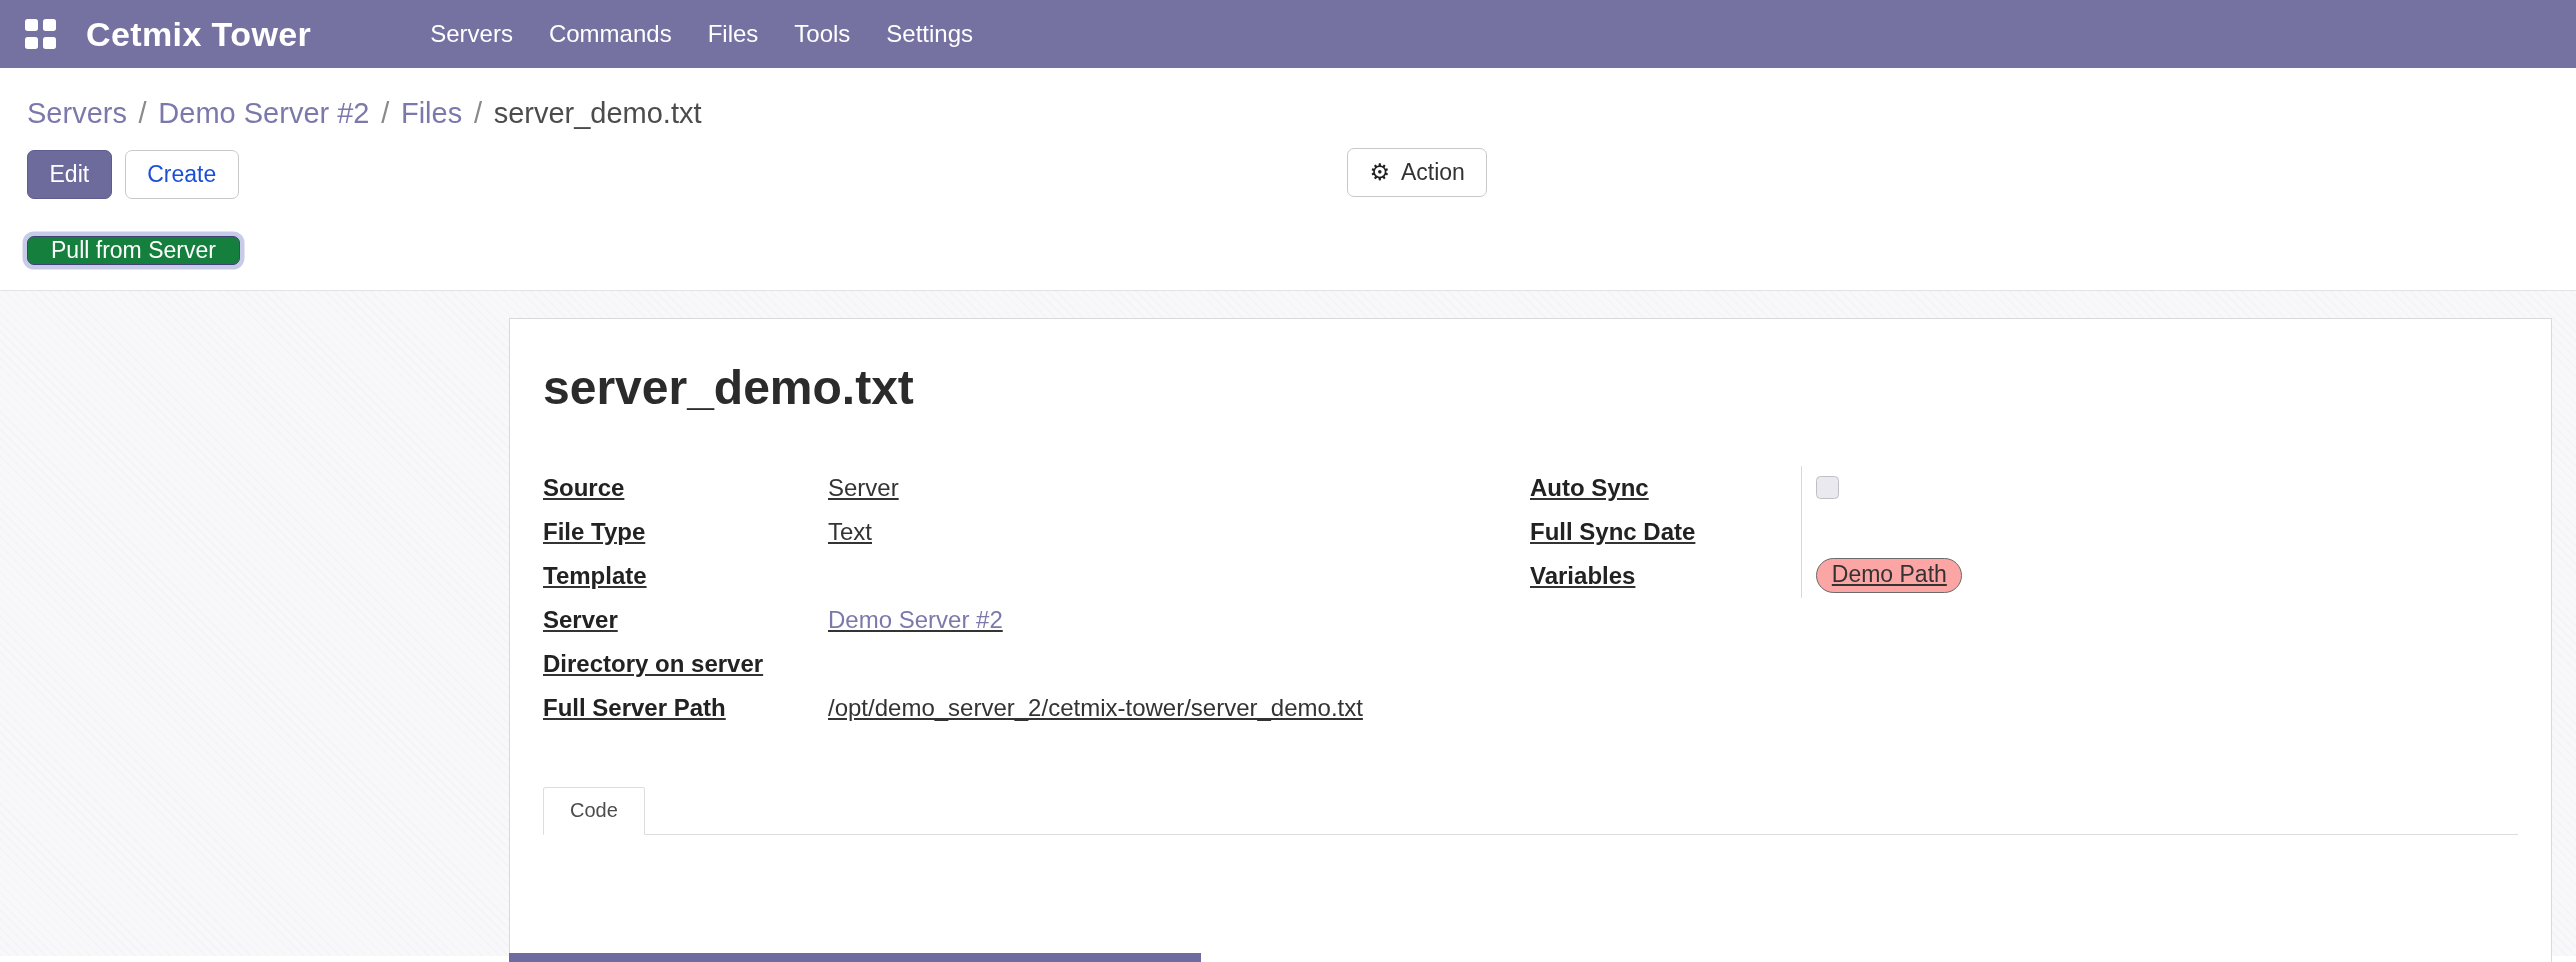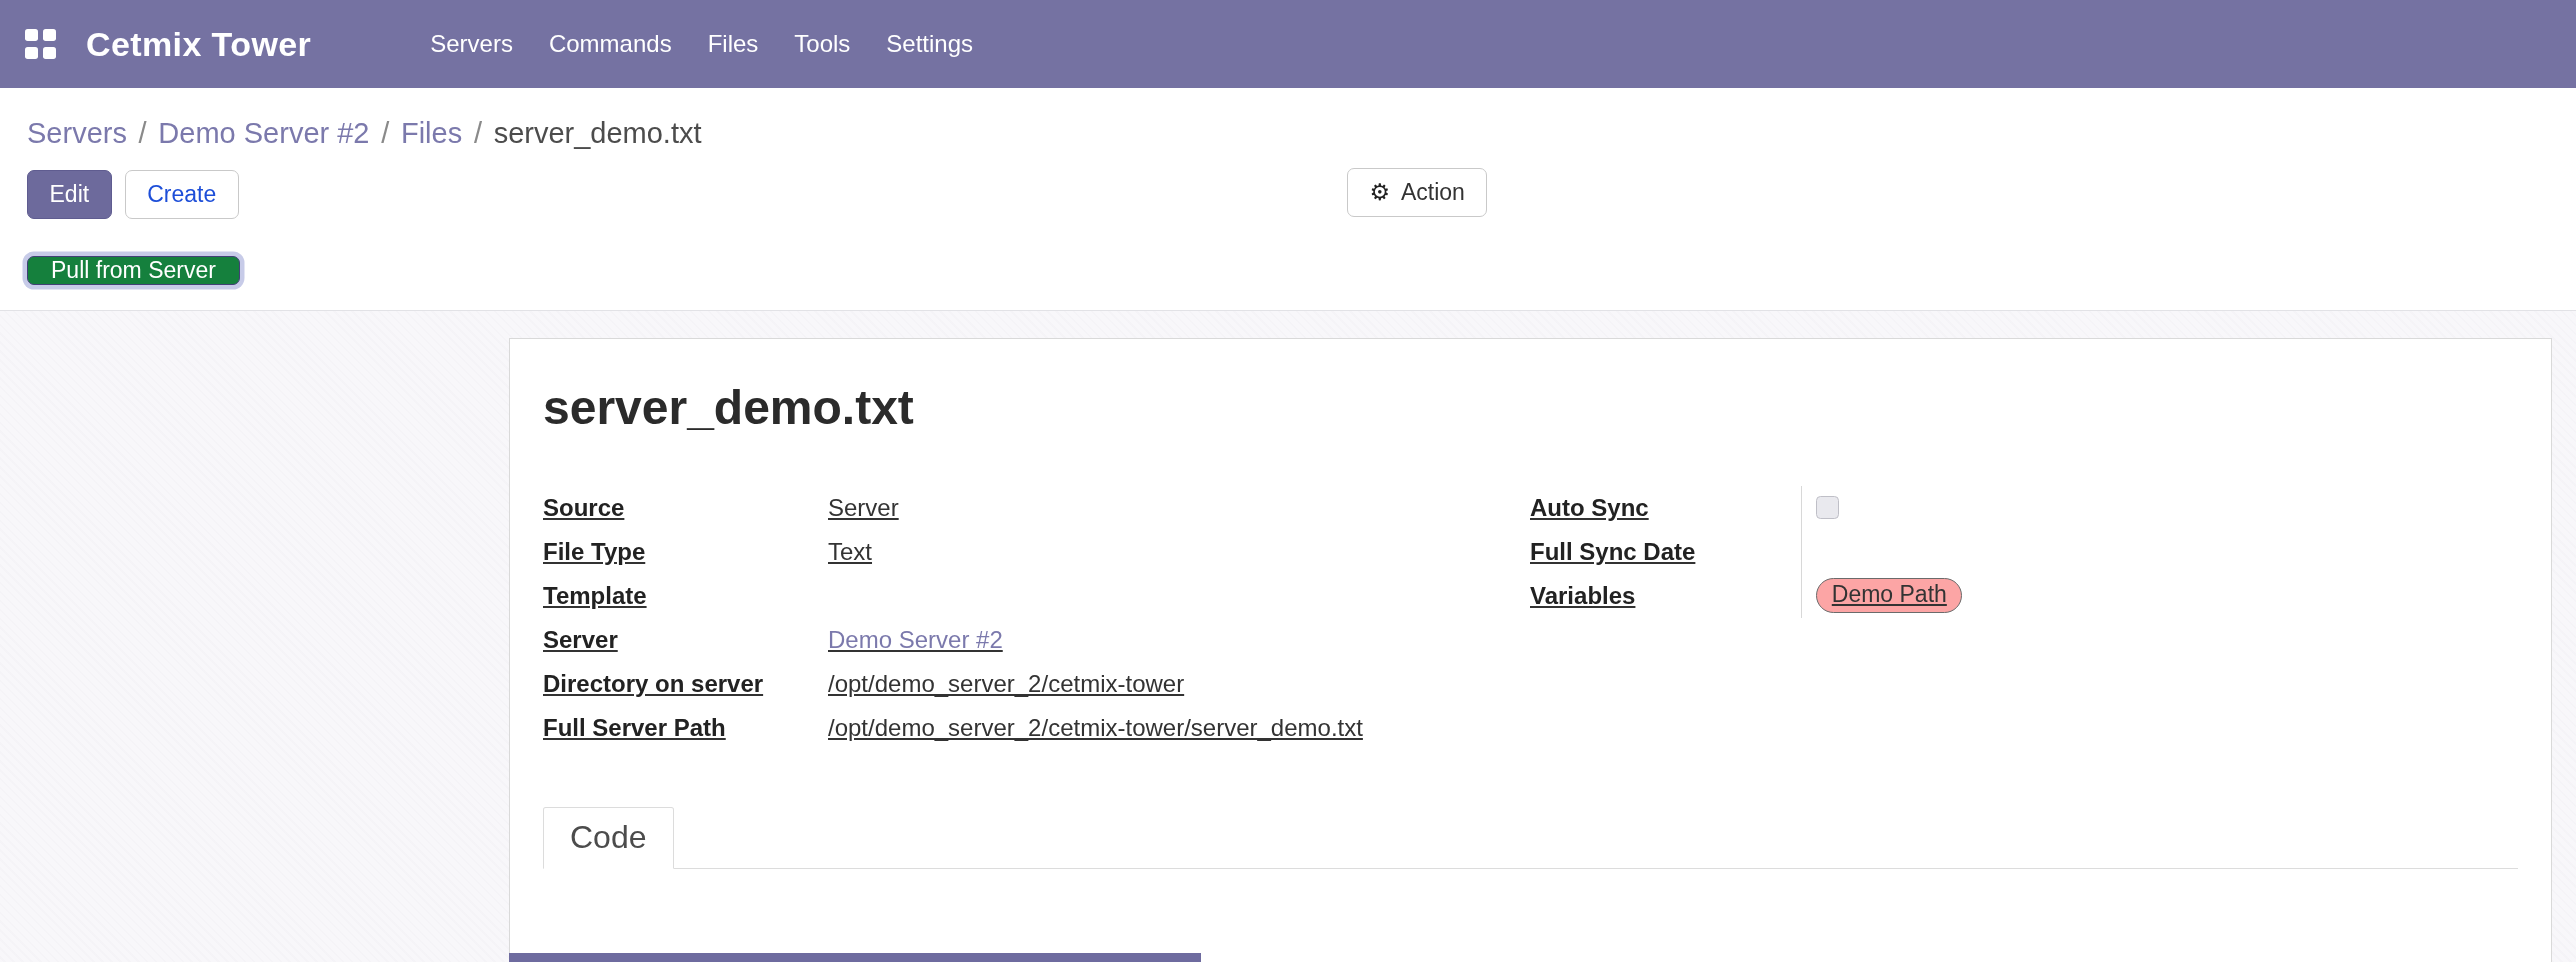--- a/index.html
+++ b/index.html
@@ -1,21 +1,21 @@
 <!DOCTYPE html>
 <html style="font-size:14.4px"><head>
 <meta charset="utf-8">
 <style>
   * { margin:0; padding:0; box-sizing:border-box; }
   html,body { width:2576px; height:962px; overflow:hidden; }
   body { font-family:"Liberation Sans", sans-serif; background:#ffffff; color:#333; position:relative; }
   a { text-decoration:none; cursor:pointer; }
 
   
-  .navbar { height:88px; background:#7572a2; display:flex; align-items:center; padding:0 25px; }
+  .navbar { height:68px; background:#7572a2; display:flex; align-items:center; padding:0 25px; }
   .apps-icon { width:30.5px; height:30.5px; display:grid; grid-template-columns:1fr 1fr; gap:5.4px; margin-right:30.5px; cursor:pointer; }
   .apps-icon span { background:#ffffff; border-radius:2.7px; }
   .brand { color:#ffffff; font-size:34px; font-weight:700; margin-right:101px; letter-spacing:0.4px; }
   .nav-items { display:flex; align-items:center; height:100%; }
   .nav-item { color:#ffffff; font-size:24px; padding:0 18px; line-height:84px; display:block; }
 
   
   .control-panel { background:#ffffff; }
   .breadcrumb { padding:29px 27px 7.2px 27px; font-size:29px; display:flex; align-items:center; }
   .breadcrumb a { color:#7b79ac; }
@@ -49,21 +49,21 @@
   .lv { flex:1; font-size:24px; color:#333; }
   .rv { flex:1; align-self:stretch; display:flex; align-items:center; border-left:0.9px solid #d8d8d8; padding-left:14.4px; font-size:24px; color:#333; }
   .value-link { color:#7b79ac; }
 
   .checkbox { width:22.4px; height:22.4px; background:#e9e9ee; border:0.9px solid #bfbfc7; border-radius:4.5px; cursor:pointer; }
   .tag { display:inline-block; border:1.8px solid #6b6b6b; border-radius:18px; padding:1.8px 14.4px 3.6px 14.4px; font-size:23px; color:#333; background:#fca5a5; }
 
   
   .notebook { margin-top:57px; }
   .nav-tabs { display:flex; border-bottom:0.9px solid #dcdcdc; }
-  .tab { font-size:32px; color:#4c4c4c; padding:11.7px 26px; border:0.9px solid #dcdcdc; border-bottom:0.9px solid #ffffff; margin-bottom:-0.9px; background:#ffffff; border-radius:2.7px 2.7px 0 0; }
+  .tab { font-size:20px; color:#4c4c4c; padding:11.7px 26px; border:0.9px solid #dcdcdc; border-bottom:0.9px solid #ffffff; margin-bottom:-0.9px; background:#ffffff; border-radius:2.7px 2.7px 0 0; }
   .tab-content { background:#ffffff; height:108px; }
 
   
   .editor-strip { position:absolute; left:509px; top:953px; width:692px; height:9px; background:#6e6b9f; }
 </style>
 </head>
 <body>
 
 <nav class="navbar">
   <div class="apps-icon">
@@ -128,21 +128,20 @@
         <div class="field-row">
           <label class="field-label">Template</label>
           <div class="lv"></div>
         </div>
         <div class="field-row">
           <label class="field-label">Server</label>
           <div class="lv"><a class="value-link">Demo Server #2</a></div>
         </div>
         <div class="field-row">
           <label class="field-label">Directory on server</label>
-          <div class="lv">/opt/demo_server_2/cetmix-tower</div>
         </div>
         <div class="field-row">
           <label class="field-label">Full Server Path</label>
           <div class="lv">/opt/demo_server_2/cetmix-tower/server_demo.txt</div>
         </div>
       </div>
 
       <div class="fgroup-right">
         <div class="field-row">
           <label class="field-label">Auto Sync</label>

